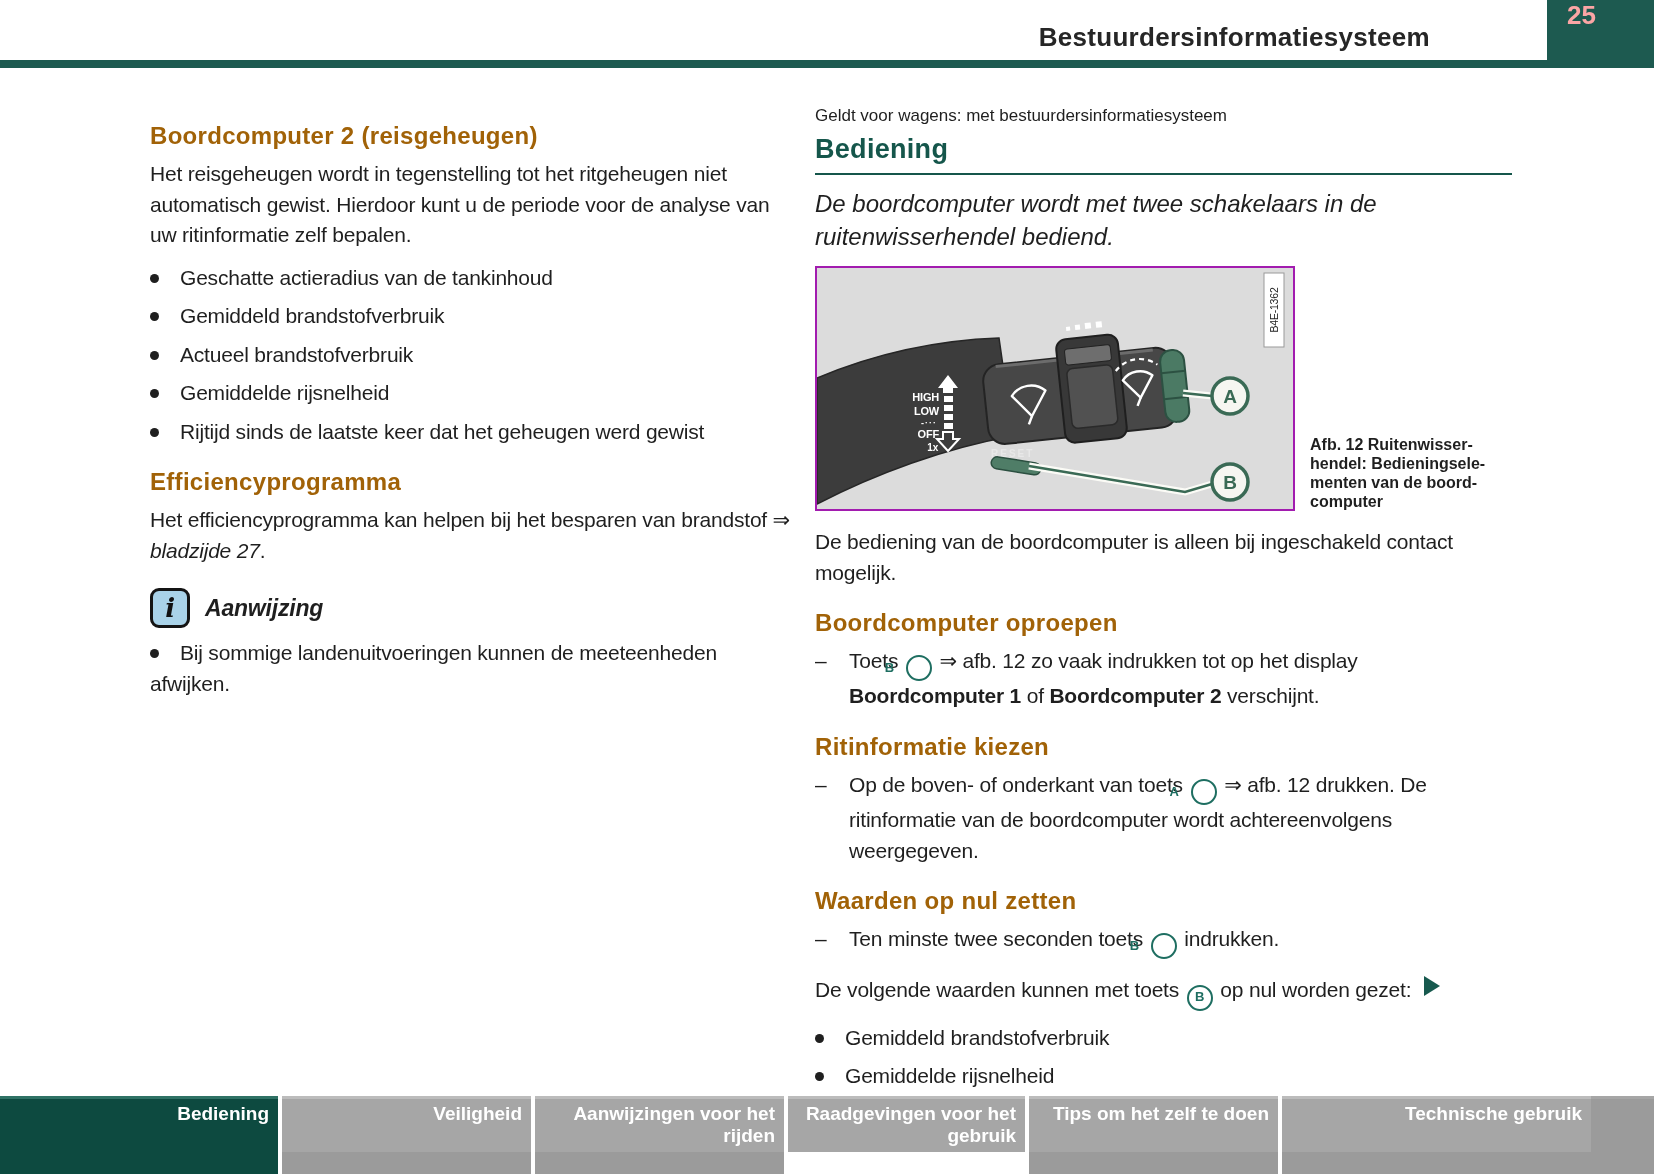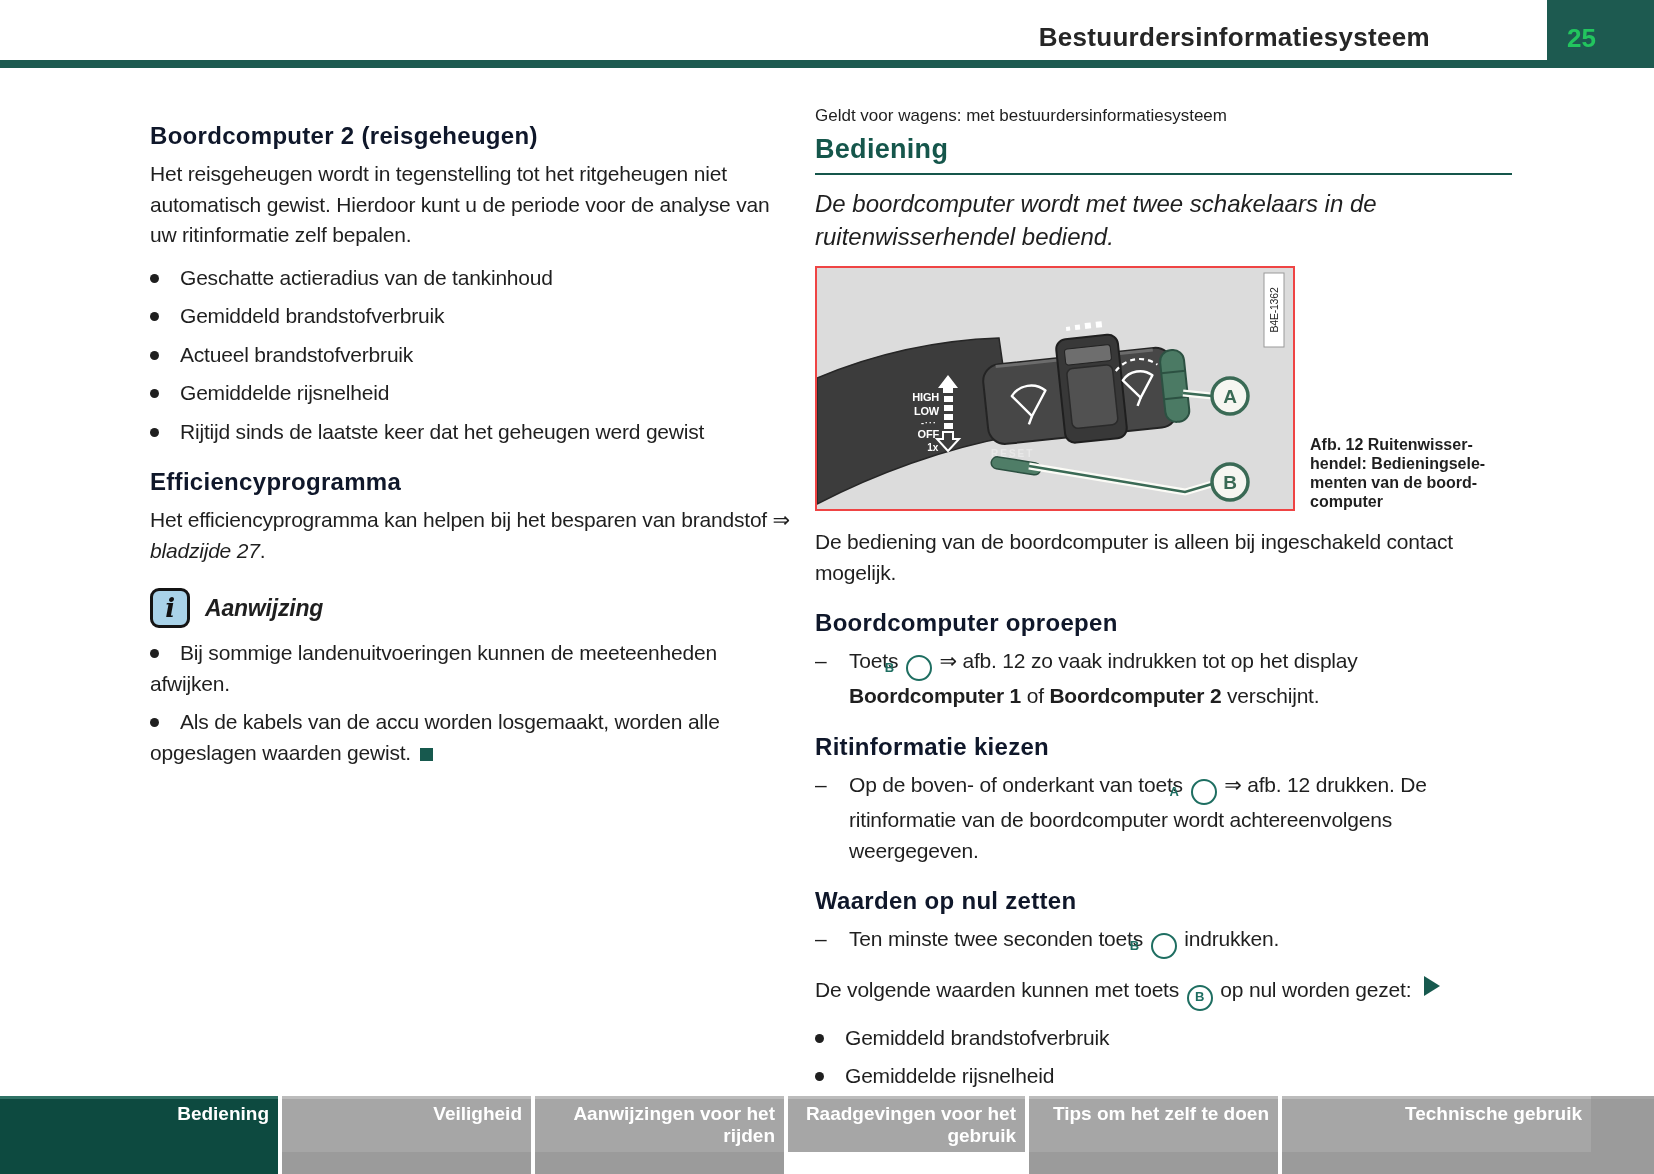--- a/index.html
+++ b/index.html
@@ -1,47 +1,47 @@
 <!DOCTYPE html>
 <html><head>
 <meta charset="utf-8">
 <style>
   html,body{margin:0;padding:0;background:#fff;}
   .page{position:relative;width:1654px;height:1174px;background:#fff;overflow:hidden;
         font-family:"Liberation Sans",sans-serif;color:#1f1f1f;}
   
   .hdr-title{position:absolute;top:22px;right:224px;font-size:26px;font-weight:bold;color:#262626;letter-spacing:.3px;}
   .hdr-pagebox{position:absolute;top:0;right:0;width:107px;height:60px;background:#1d5a50;
-               color:#22c55e;font-size:26px;font-weight:bold;display:flex;align-items:flex-end;padding:0 0 6px 20px;box-sizing:border-box;}
+               color:#fca5a5;font-size:26px;font-weight:bold;display:flex;align-items:flex-start;padding:0 0 6px 20px;box-sizing:border-box;}
   .hdr-rule{position:absolute;top:60px;left:0;width:1654px;height:8px;background:#1d5a50;}
   
   .col-l{position:absolute;left:150px;top:101px;width:642px;font-size:21px;line-height:30.5px;letter-spacing:-0.2px;}
   .col-r{position:absolute;left:815px;top:101px;width:697px;font-size:21px;line-height:30.5px;letter-spacing:-0.2px;}
   .col-l p,.col-r p{margin:0 0 12px;}
-  h3{font-size:24px;line-height:30px;margin:20px 0 8px;color:#0f172a;letter-spacing:.3px;}
+  h3{font-size:24px;line-height:30px;margin:20px 0 8px;color:#a16207;letter-spacing:.3px;}
   .applies{font-size:17px;letter-spacing:0;margin:0 0 2px;}
   .h2-teal{font-size:27px;font-weight:bold;color:#15564b;margin:2px 0 0;padding-bottom:9px;border-bottom:2px solid #15564b;letter-spacing:.3px;}
   .intro{font-style:italic;font-size:24px;line-height:33px;margin:12px 0 0;letter-spacing:0;}
   
   .bli{margin:0 0 8px;}
   .dot{display:inline-block;width:9px;height:9px;border-radius:50%;background:#1f1f1f;margin-right:21px;vertical-align:2px;}
   .ditem{padding-left:34px;text-indent:-34px;margin:0 0 10px;}
   .dash{display:inline-block;width:34px;text-indent:0;}
   .key{display:inline-flex;align-items:center;justify-content:center;width:22px;height:22px;border:2px solid #1e6e61;
        border-radius:50%;color:#1e6e61;background:#fff;font-size:13px;font-weight:bold;vertical-align:-4px;margin:0 2px;letter-spacing:0;}
   .endmark{display:inline-block;width:13px;height:13px;background:#17594e;margin-left:9px;vertical-align:-1px;}
   
   .note-head{display:flex;align-items:center;margin:22px 0 10px;}
   .info-icon{width:40px;height:40px;background:#a9d2e8;border:3px solid #141414;border-radius:9px;box-sizing:border-box;
              display:flex;align-items:center;justify-content:center;
              font-family:"DejaVu Serif",serif;font-style:italic;font-weight:bold;font-size:26px;color:#111;}
   .note-title{font-size:23px;font-weight:bold;margin-left:15px;font-style:italic;}
   
   .figure-row{position:relative;height:247px;margin:13px 0 6px;}
-  .figure-frame{position:absolute;left:0;top:0;width:476px;height:241px;border:2px solid #ef4444;background:#dcdcdc;}
+  .figure-frame{position:absolute;left:0;top:0;width:476px;height:241px;border:2px solid #a21caf;background:#dcdcdc;}
   .figure-caption{position:absolute;left:495px;bottom:2px;width:202px;font-size:16px;line-height:19px;font-weight:bold;letter-spacing:0;}
   
   .cont-arrow{position:absolute;left:1424px;top:976px;width:0;height:0;
               border-top:10px solid transparent;border-bottom:10px solid transparent;border-left:16px solid #17594e;}
   
   .footer{position:absolute;left:0;bottom:0;width:1654px;height:78px;display:flex;background:#fff;}
   .tab{display:flex;flex-direction:column;}
   .gr{margin-right:4px;}
   .tab-label{height:49px;border-top:3px solid #bcbcbc;background:#a6a6a6;color:#fff;font-size:19px;font-weight:bold;
              line-height:22px;text-align:right;padding:4px 9px 0 6px;box-sizing:content-box;}
@@ -76,21 +76,20 @@
     <h3>Efficiencyprogramma</h3>
     <p><span>Het efficiencyprogramma kan helpen bij het besparen van brandstof ⇒ </span><i>bladzijde 27</i><span>.</span></p>
 
     <div class="note-head">
       <span class="info-icon">
           <span>i</span>
         </span>
       <span class="note-title">Aanwijzing</span>
     </div>
     <div class="bli"><span class="dot"></span><span>Bij sommige landenuitvoeringen kunnen de meeteenheden afwijken.</span></div>
-    <div class="bli"><span class="dot"></span><span>Als de kabels van de accu worden losgemaakt, worden alle opgeslagen waarden gewist.</span><span class="endmark"></span></div>
   </div>
 
   <div class="col-r">
     <div class="applies">Geldt voor wagens: met bestuurdersinformatiesysteem</div>
     <div class="h2-teal">Bediening</div>
     <div class="intro">De boordcomputer wordt met twee schakelaars in de ruitenwisserhendel bediend.</div>
 
     <div class="figure-row">
       <div class="figure-frame">
         <svg width="472" height="237" viewBox="0 0 472 237">

